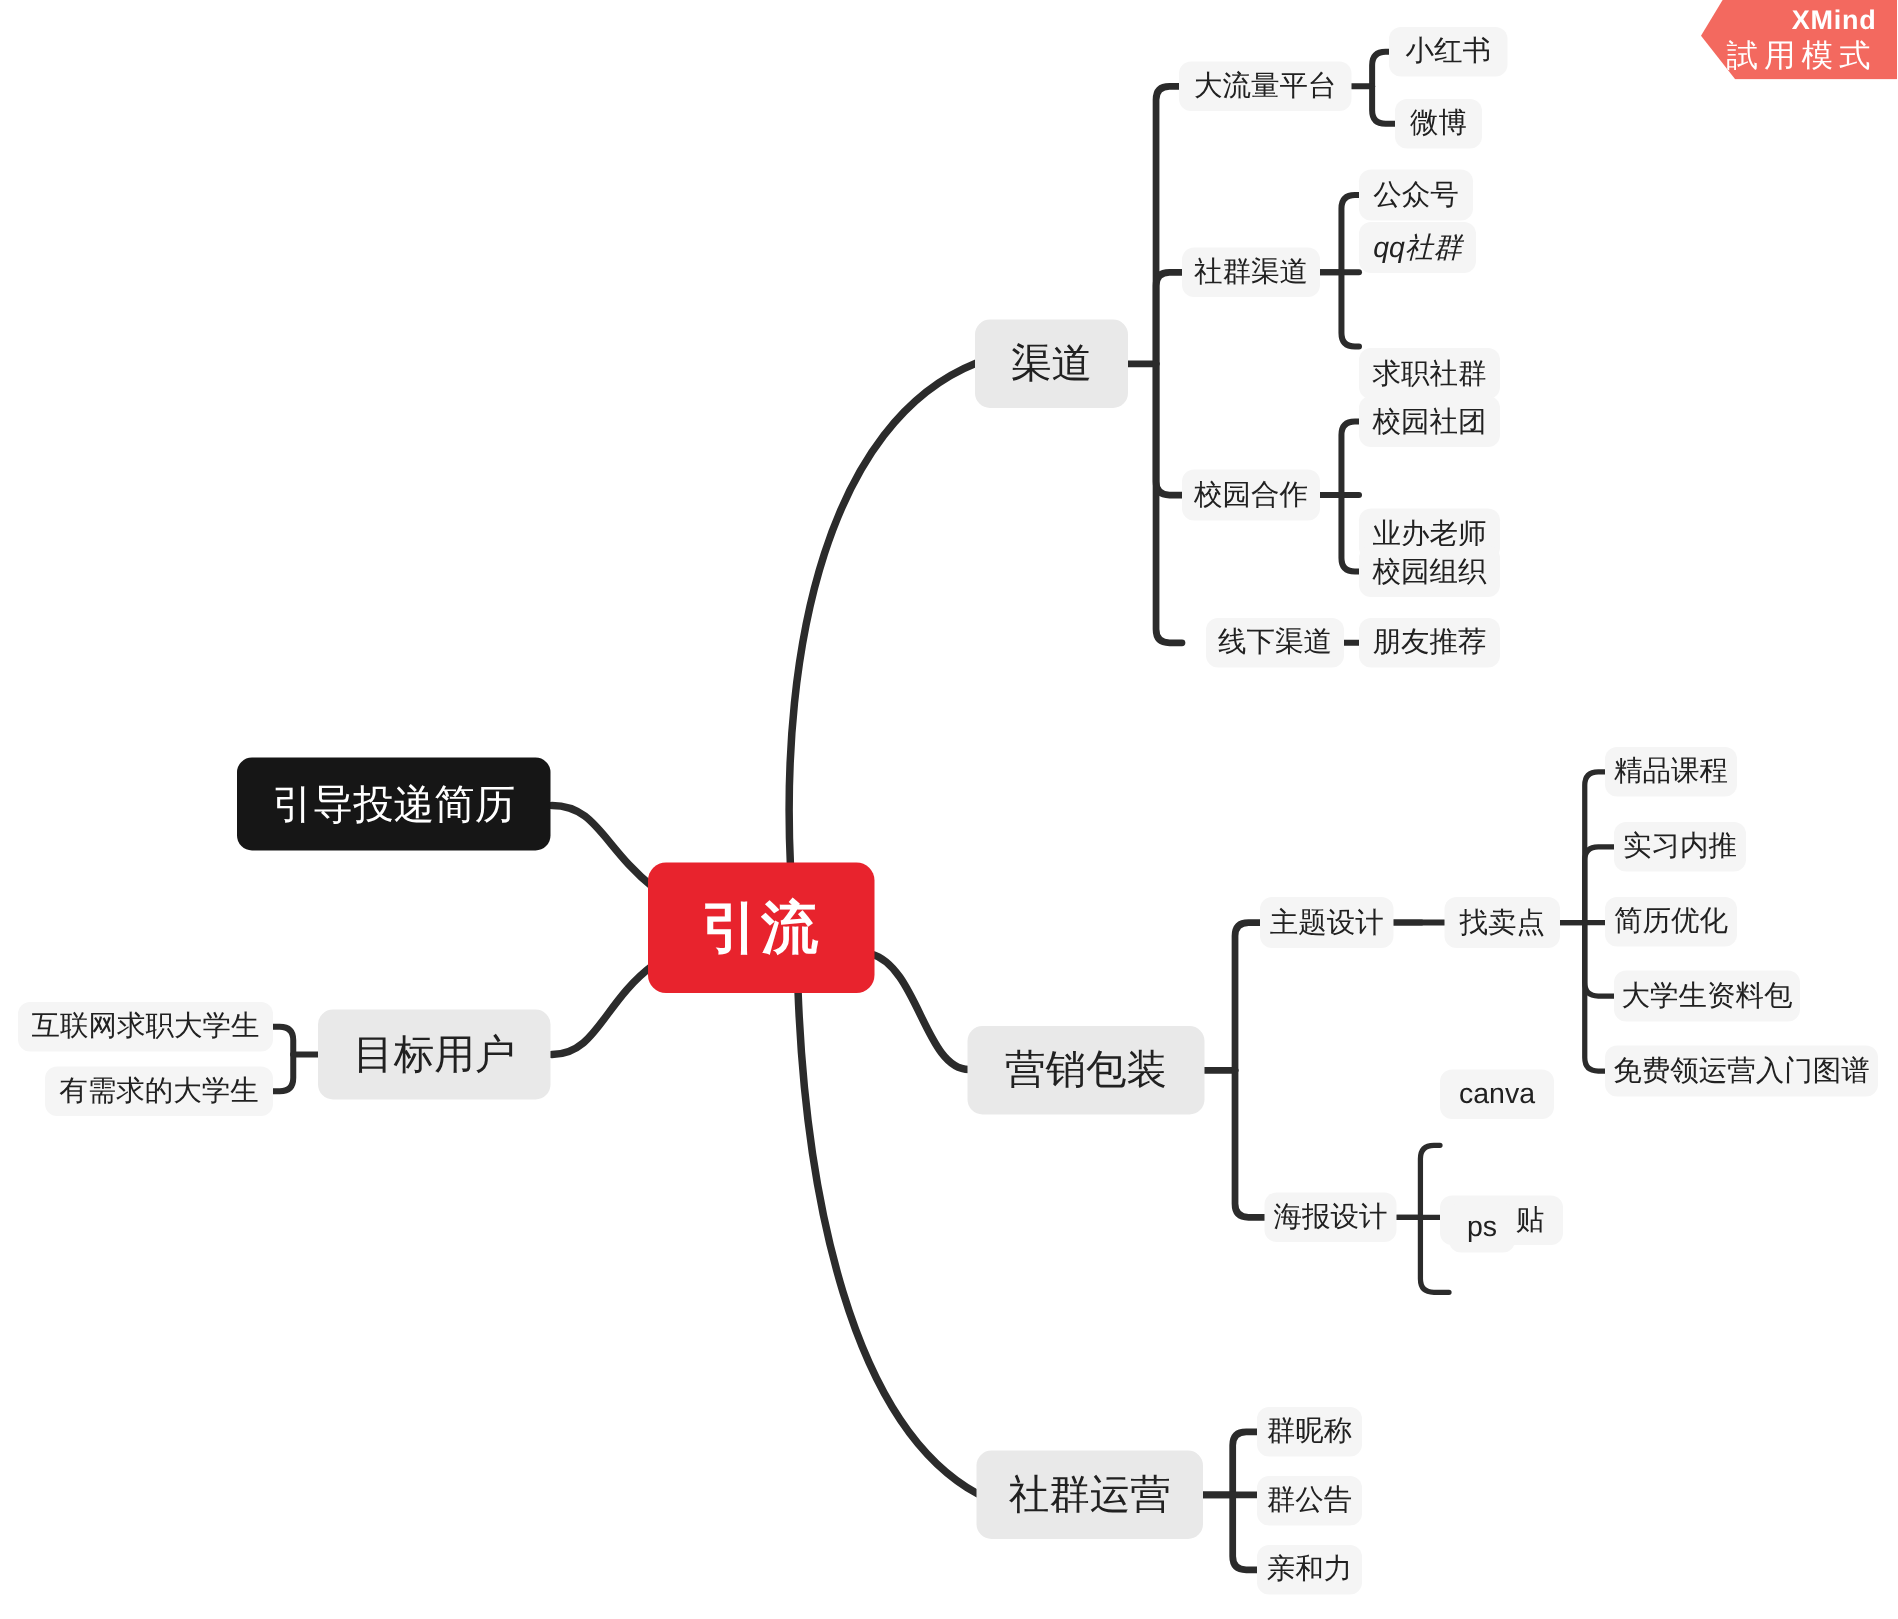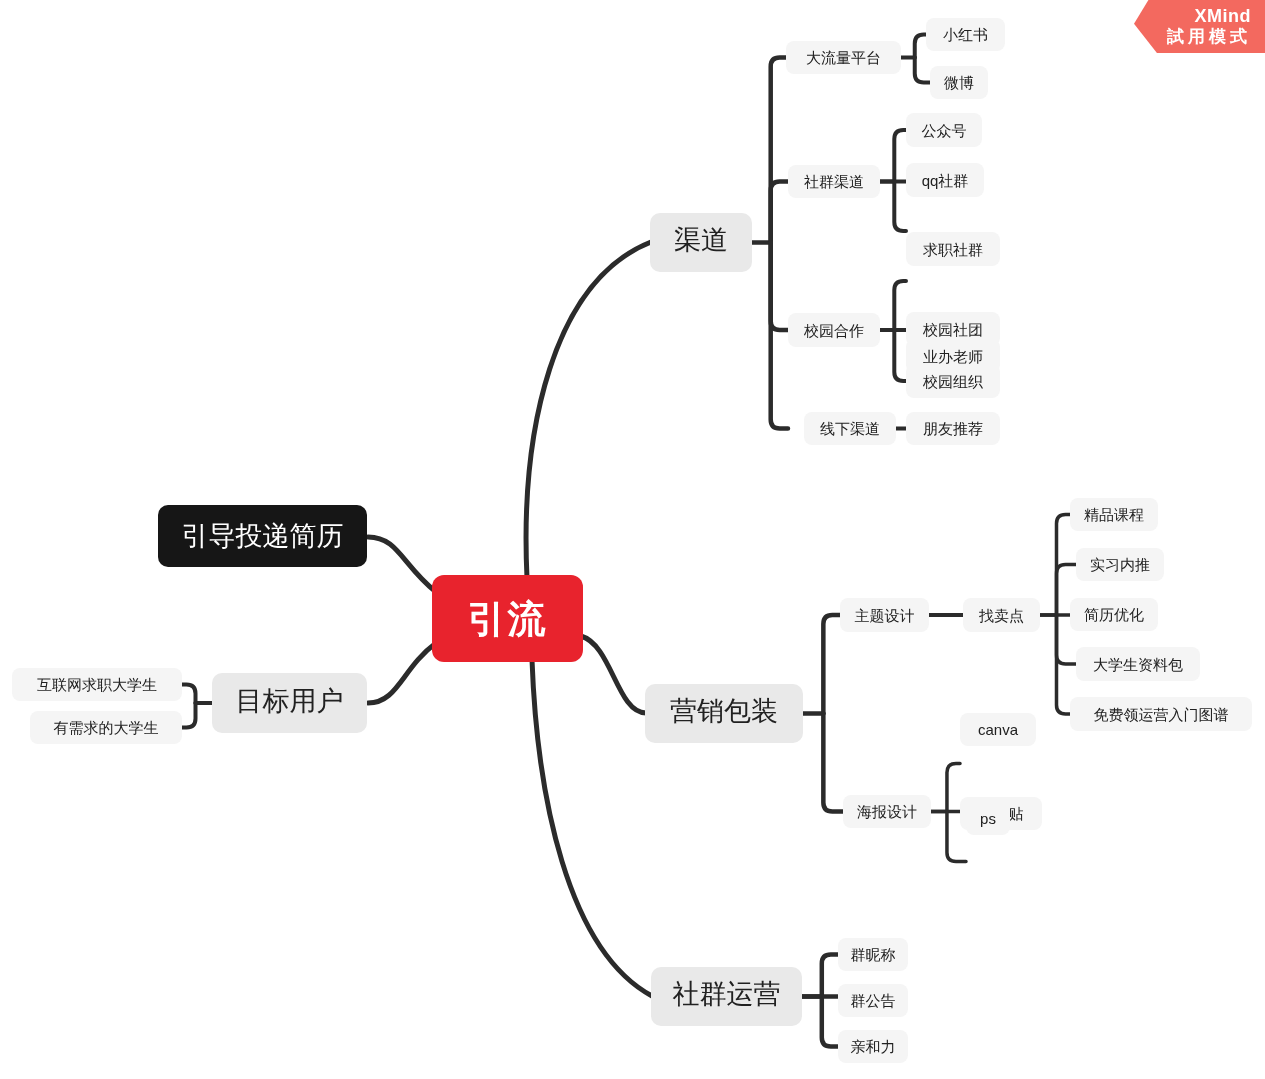--- a/index.html
+++ b/index.html
@@ -14,32 +14,31 @@
   #wires { position: absolute; left: 0; top: 0; }
   .node {
     position: absolute;
     display: flex;
     align-items: center;
     justify-content: center;
     white-space: nowrap;
     border-radius: 8px;
     background: #f5f5f5;
     color: #212121;
-    font-size: 15px;
+    font-size: 19px;
     line-height: 1;
     cursor: pointer;
     box-sizing: border-box;
     user-select: none;
   }
   .node.lv1 {
     background: #e9e9e9;
     font-size: 27px;
     font-weight: 500;
     border-radius: 10px;
-    font-family: Liberation Mono, monospace;
   }
   .node.black {
     background: #161616;
     color: #ffffff;
     font-size: 27px;
     font-weight: 500;
     border-radius: 10px;
   }
   .node.lv0 {
     background: #e8232d;
@@ -60,21 +59,21 @@
     display: flex;
     flex-direction: column;
     align-items: flex-end;
     justify-content: center;
     padding-right: 14px;
     box-sizing: border-box;
     color: #ffffff;
     cursor: pointer;
   }
   .badge-brand { font-size: 18px; font-weight: 800; letter-spacing: .5px; line-height: 1.2; }
-  .badge-mode  { font-size: 17px; font-weight: 700; letter-spacing: 4px; line-height: 1.2; }
+  .badge-mode  { font-size: 21px; font-weight: 400; letter-spacing: 4px; line-height: 1.2; }
 </style>
 </head>
 <body>
 
 <div class="stage">
 
   <svg id="wires" width="1265" height="1079" viewBox="0 0 1265 1079">
       <path d="M 527 578 C 520 430 553 281 651 242" fill="none" stroke="#2b2b2b" stroke-width="5" stroke-linecap="round"></path>
       <path d="M 436 592 C 402 565 398 537 368 537" fill="none" stroke="#2b2b2b" stroke-width="5" stroke-linecap="round"></path>
       <path d="M 436 643 C 402 668 398 703 368 703" fill="none" stroke="#2b2b2b" stroke-width="5" stroke-linecap="round"></path>
@@ -128,24 +127,24 @@
   <div class="node" style="left: 12px; top: 668px; width: 170px; height: 33px;">互联网求职大学生</div>
   <div class="node lv1" style="left: 212px; top: 673px; width: 155px; height: 60px;">目标用户</div>
   <div class="node" style="left: 30px; top: 711px; width: 152px; height: 33px;">有需求的大学生</div>
 
   <div class="node lv1" style="left: 650px; top: 213px; width: 102px; height: 59px;">渠道</div>
   <div class="node" style="left: 786px; top: 41px; width: 115px; height: 33px;">大流量平台</div>
   <div class="node" style="left: 926px; top: 18px; width: 79px; height: 33px;">小红书</div>
   <div class="node" style="left: 930px; top: 66px; width: 58px; height: 33px;">微博</div>
   <div class="node" style="left: 788px; top: 165px; width: 92px; height: 33px;">社群渠道</div>
   <div class="node" style="left: 906px; top: 113px; width: 76px; height: 34px;">公众号</div>
-  <div class="node" style="left: 906px; top: 163px; width: 78px; height: 34px;">qq社群</div>
+  <div class="node" style="left: 906px; top: 148px; width: 78px; height: 34px; font-style: italic;">qq社群</div>
   <div class="node" style="left: 906px; top: 232px; width: 94px; height: 34px;">求职社群</div>
   <div class="node" style="left: 788px; top: 313px; width: 92px; height: 34px;">校园合作</div>
-  <div class="node" style="left: 906px; top: 264px; width: 94px; height: 34px; margin-top: 48px;">校园社团</div>
+  <div class="node" style="left: 906px; top: 264px; width: 94px; height: 34px;">校园社团</div>
   <div class="node" style="left: 906px; top: 314px; width: 94px; height: 34px; margin-top: 25px;">业办老师</div>
   <div class="node" style="left: 906px; top: 364px; width: 94px; height: 34px;">校园组织</div>
   <div class="node" style="left: 788px; top: 412px; width: 92px; height: 33px; margin-left: 16px;">线下渠道</div>
   <div class="node" style="left: 906px; top: 412px; width: 94px; height: 33px;">朋友推荐</div>
 
   <div class="node lv1" style="left: 645px; top: 684px; width: 158px; height: 59px;">营销包装</div>
   <div class="node" style="left: 840px; top: 598px; width: 89px; height: 34px;">主题设计</div>
   <div class="node" style="left: 963px; top: 598px; width: 77px; height: 34px;">找卖点</div>
   <div class="node" style="left: 1070px; top: 498px; width: 88px; height: 33px;">精品课程</div>
   <div class="node" style="left: 1076px; top: 548px; width: 88px; height: 33px;">实习内推</div>

